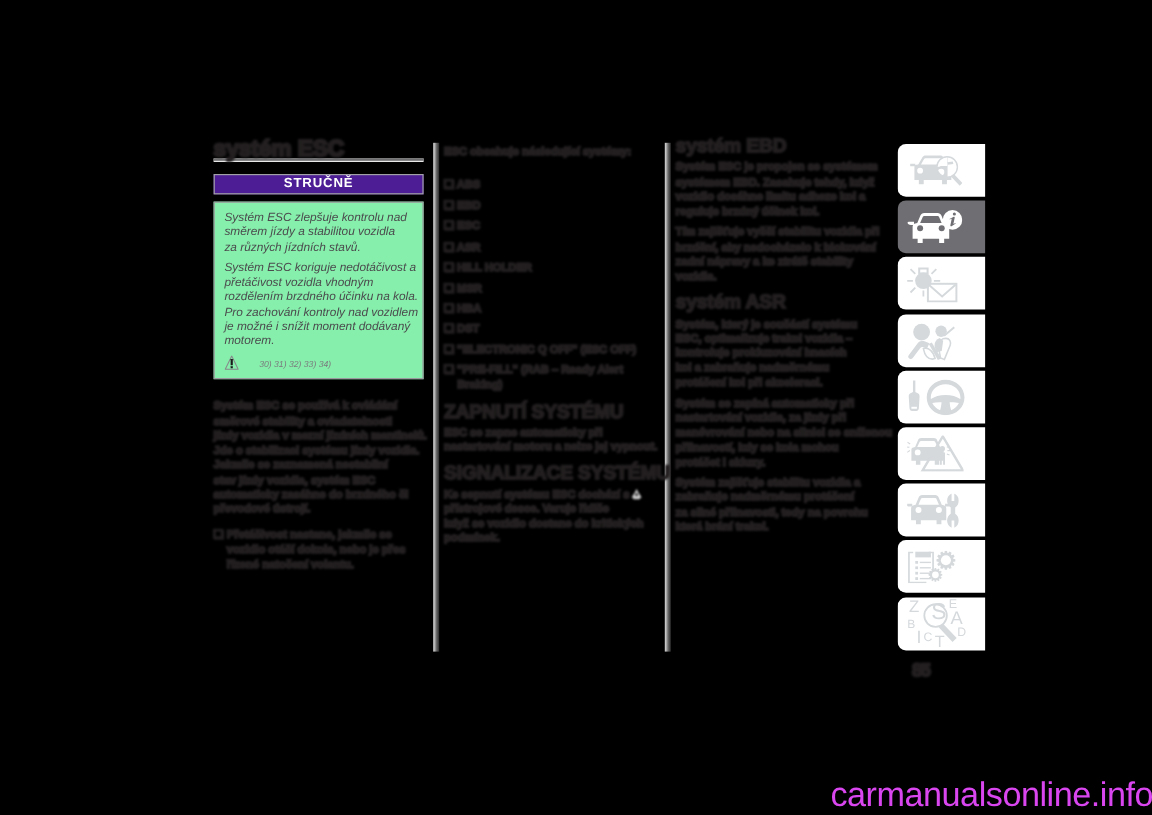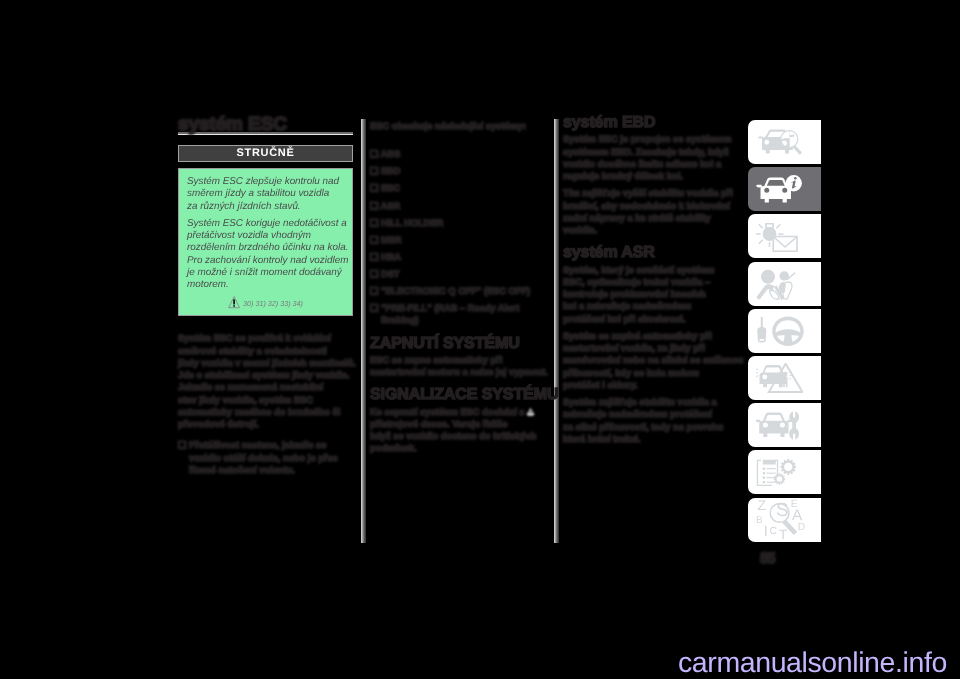--- a/index.html
+++ b/index.html
@@ -17,28 +17,28 @@
   .vsep{position:absolute;width:5px;
         background:linear-gradient(to right,#d5d5d5 0%,#bcbcbc 20%,#6a6a6a 55%,#2d2b2c 100%);}
 
   
   .sect-title{font-size:19px;font-weight:bold;color:#231f20;letter-spacing:-0.1px;
               line-height:15px;height:15px;-webkit-text-stroke:2.2px #231f20;filter:blur(1px);
               white-space:nowrap;}
   .sect-rule{height:1px;background:#e8e8e8;border-top:2px solid #6e6e70;margin-bottom:10px;}
 
   
-  .banner{background:#404040;border:1px solid #a2a2a6;height:15px;line-height:15px;
+  .banner{background:#4c1d95;border:1px solid #a2a2a6;height:15px;line-height:15px;
           text-align:center;color:#fff;font-weight:bold;font-size:11px;letter-spacing:0.7px;}
   .quickbox{background:#86efac;border:1px solid #9a9a9e;margin-top:6px;padding:7px 8px 6px 8px;}
   .quickbox p{margin:0 0 5px 0;font-style:italic;font-size:9.9px;line-height:12.25px;color:#4b4b4d;
               white-space:nowrap;}
   .quickbox p:last-child{margin-bottom:0;}
-  .refline{display:flex;align-items:flex-end;gap:3px;font-size:7.2px;color:#7a7a7d;font-style:italic;
-           margin-top:5px;line-height:10px;justify-content:center;}
+  .refline{display:flex;align-items:flex-end;gap:17px;font-size:7.2px;color:#7a7a7d;font-style:italic;
+           margin-top:5px;line-height:10px;}
 
   
   .smear{-webkit-text-stroke:1.65px #231f20;filter:blur(0.8px);}
   .btext{font-size:9.3px;line-height:12.25px;color:#231f20;font-weight:bold;margin:0 0 5px 0;
          white-space:nowrap;}
   .body-wrap > .btext{margin-bottom:9px;}
   .body-wrap > .bullet{margin-bottom:5.7px;}
   .bullet{font-size:9.3px;line-height:12.25px;color:#231f20;font-weight:bold;margin:0 0 4.85px 0;
           padding-left:11px;text-indent:-11px;white-space:nowrap;}
   .h2{font-size:16px;font-weight:bold;color:#231f20;margin:11px 0 4px 0;letter-spacing:-0.1px;
@@ -52,21 +52,21 @@
        position:absolute;left:0;display:flex;align-items:center;justify-content:flex-start;
        padding-left:7.5px;box-sizing:border-box;}
   .tab.active{background:#6f6f73;}
   .tab svg{display:block;}
   .ic{fill:#d5d9dc;}
   .tab.active .ic{fill:#ffffff;}
 
   .pagenum{position:absolute;left:760px;top:551px;font-size:15px;font-weight:bold;color:#231f20;
            line-height:15px;letter-spacing:-1px;-webkit-text-stroke:2px #231f20;filter:blur(0.9px);}
 
-  .wm{position:absolute;left:678px;top:649px;font-size:28.5px;color:#c4b5fd;letter-spacing:-0.4px;
+  .wm{position:absolute;left:692px;top:649px;font-size:28.5px;color:#d946ef;letter-spacing:-0.4px;
       line-height:28px;-webkit-font-smoothing:antialiased;}
 </style>
 </head>
 <body>
 
 <div class="page">
 
   <div class="vsep" style="left:361px;top:119px;height:424px;"></div>
   <div class="vsep" style="left:554px;top:119px;height:424px;"></div>
 

